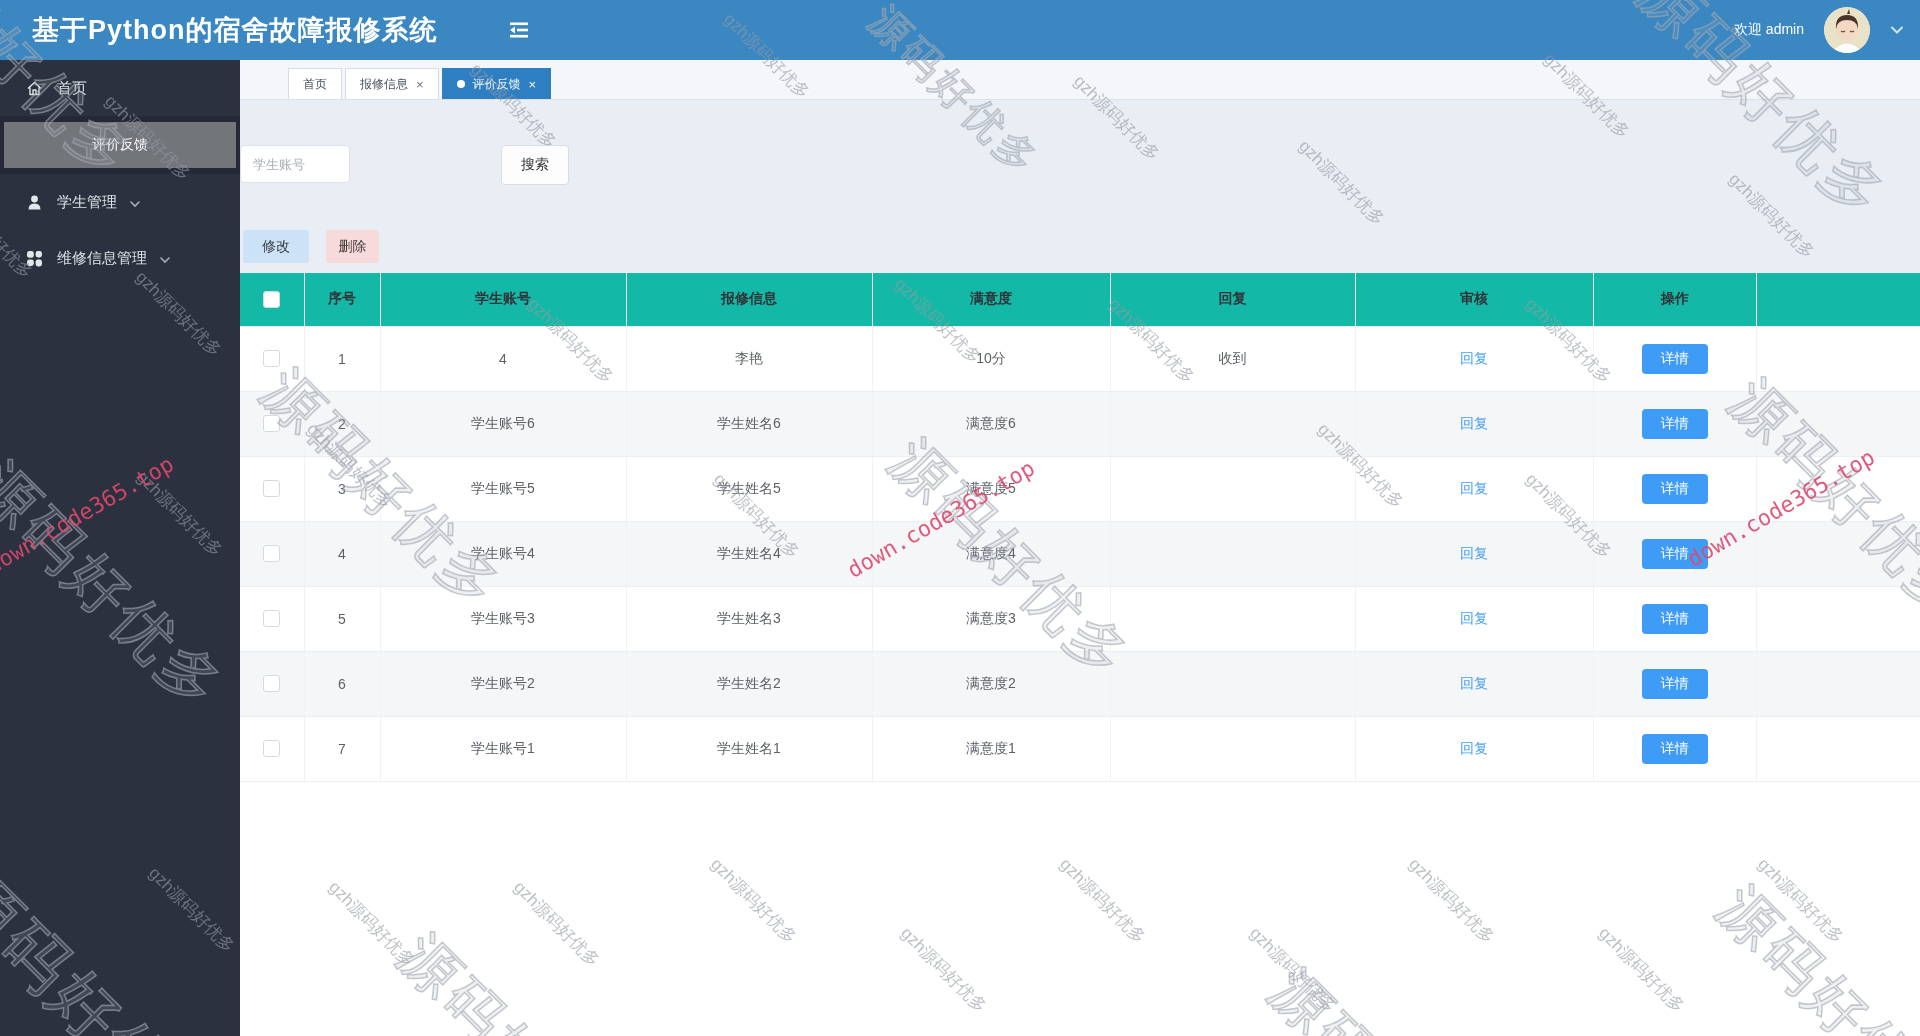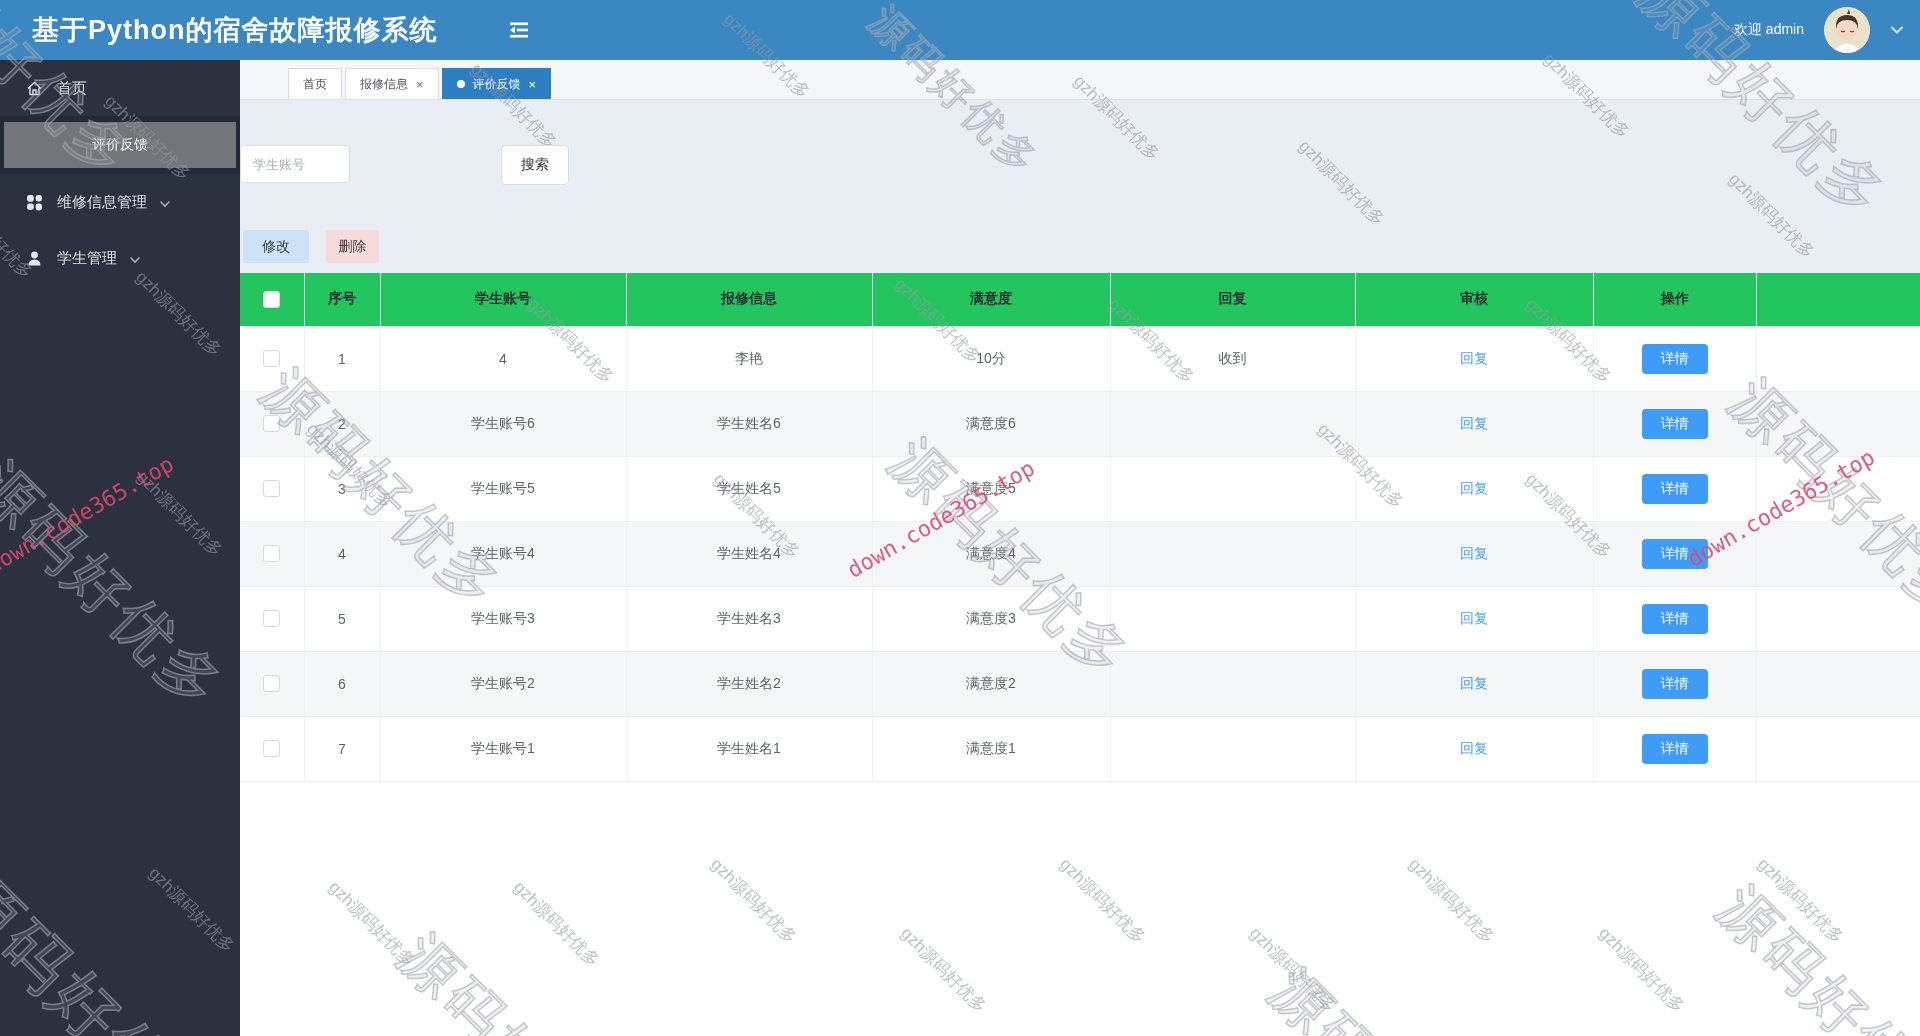--- a/index.html
+++ b/index.html
@@ -35,21 +35,21 @@
 
   .search-area { position:relative; height:213px; background:#e9edf4; }
   .search-input { position:absolute; left:0px; top:45px; width:110px; height:38px; background:#fff; border:1px solid #dcdfe6; border-radius:4px; padding:0 12px; font-size:13px; color:#333; outline:none; }
   .search-input::placeholder { color:#aaadb5; }
   .search-btn { position:absolute; left:261px; top:45px; width:68px; height:40px; background:#fdfdfd; border:1px solid #d9dce3; border-radius:4px; font-size:14px; color:#333; cursor:pointer; }
   .edit-btn { position:absolute; left:3px; top:130px; width:66px; height:33px; background:#cbe2f7; border:none; border-radius:3px; font-size:14px; color:#363b41; cursor:pointer; }
   .del-btn { position:absolute; left:86px; top:130px; width:53px; height:33px; background:#f7dbdb; border:none; border-radius:3px; font-size:14px; color:#41393a; cursor:pointer; }
 
   .table-wrap { position:absolute; left:0; top:213px; width:1680px; height:763px; background:#fff; }
   table.data { border-collapse:collapse; width:1680px; table-layout:fixed; }
-  table.data th { height:53px; font-size:14px; font-weight:bold; color:#303338; text-align:center; border-bottom:1px solid #e9ecf1; border-right:1px solid #f0f2f5; background:#22c55e; }
+  table.data th { height:53px; font-size:14px; font-weight:bold; color:#303338; text-align:center; border-bottom:1px solid #e9ecf1; border-right:1px solid #f0f2f5; background:#14b8a6; }
   table.data td { height:65px; font-size:14px; color:#5d6167; text-align:center; border-bottom:1px solid #eceef2; border-right:1px solid #f0f2f5; }
   table.data th:last-child, table.data td:last-child { border-right:none; }
   tr.stripe td { background:#f5f6f8; }
   .cbx { width:17px; height:17px; border:1px solid #d6dae0; border-radius:3px; background:#fff; display:inline-block; vertical-align:middle; cursor:pointer; }
   .audit-link { color:#3f9cf6; cursor:pointer; }
   .detail-btn { width:66px; height:30px; background:#3f9cf6; color:#fff; border:none; border-radius:4px; font-size:14px; cursor:pointer; }
 
   
   .wm-layer { position:absolute; inset:0; pointer-events:none; z-index:50; overflow:hidden; }
   .wm-small { position:absolute; font-size:17px; color:#949aa4; opacity:.62; white-space:nowrap; transform-origin:0 0; transform:rotate(45deg); }
@@ -95,36 +95,36 @@
           </svg></span>
         <span>首页</span>
       </div>
       <div class="side-group">
         <div class="side-sub">
           <div class="sub-item selected">评价反馈</div>
         </div>
       </div>
       <div class="side-item">
         <span class="s-icon"><svg viewBox="0 0 17 17" width="17" height="17">
+            <circle cx="8.5" cy="5" r="3.4" fill="#e3e6ea"></circle>
+            <path d="M2.5 15.5 Q2.5 9.5 8.5 9.5 Q14.5 9.5 14.5 15.5 Z" fill="#e3e6ea"></path>
+          </svg></span>
+        <span>学生管理</span>
+        <span class="s-chev"><svg viewBox="0 0 12 12" width="12" height="12">
+            <path d="M2 4 L6 8 L10 4" stroke="#c8ccd2" stroke-width="1.6" fill="none" stroke-linecap="round"></path>
+          </svg></span>
+      </div>
+      <div class="side-item">
+        <span class="s-icon"><svg viewBox="0 0 17 17" width="17" height="17">
             <rect x="1" y="1" width="6.8" height="6.8" rx="2.4" fill="#e3e6ea"></rect>
             <rect x="9.6" y="1" width="6.4" height="6.4" rx="2.4" fill="#e3e6ea"></rect>
             <rect x="1" y="9.6" width="6.8" height="6.4" rx="2.4" fill="#e3e6ea"></rect>
             <rect x="9.6" y="9.6" width="6.4" height="6.8" rx="2.4" fill="#e3e6ea"></rect>
           </svg></span>
         <span>维修信息管理</span>
-        <span class="s-chev"><svg viewBox="0 0 12 12" width="12" height="12">
-            <path d="M2 4 L6 8 L10 4" stroke="#c8ccd2" stroke-width="1.6" fill="none" stroke-linecap="round"></path>
-          </svg></span>
-      </div>
-      <div class="side-item">
-        <span class="s-icon"><svg viewBox="0 0 17 17" width="17" height="17">
-            <circle cx="8.5" cy="5" r="3.4" fill="#e3e6ea"></circle>
-            <path d="M2.5 15.5 Q2.5 9.5 8.5 9.5 Q14.5 9.5 14.5 15.5 Z" fill="#e3e6ea"></path>
-          </svg></span>
-        <span>学生管理</span>
         <span class="s-chev"><svg viewBox="0 0 12 12" width="12" height="12">
             <path d="M2 4 L6 8 L10 4" stroke="#c8ccd2" stroke-width="1.6" fill="none" stroke-linecap="round"></path>
           </svg></span>
       </div>
     </div>
 </div>
 
 <div class="content">
   <div class="tabstrip" id="tabbar">
       <div class="tab">

